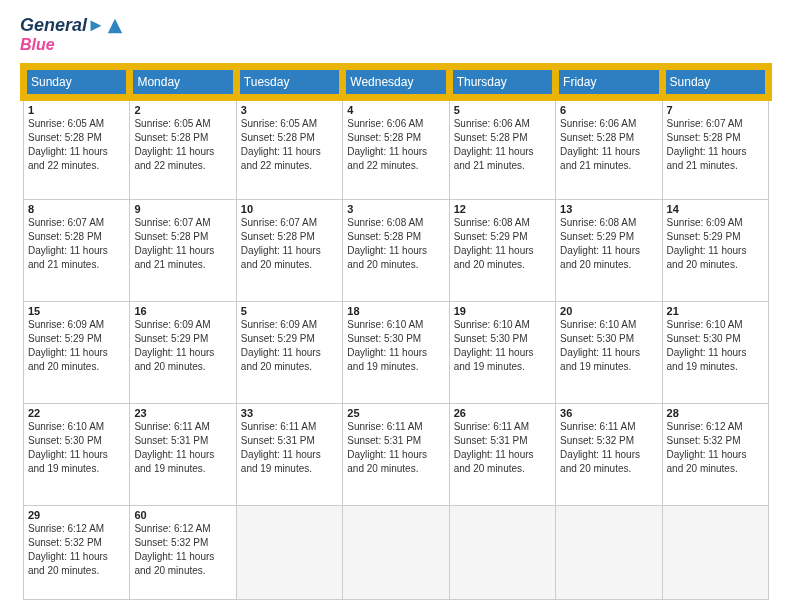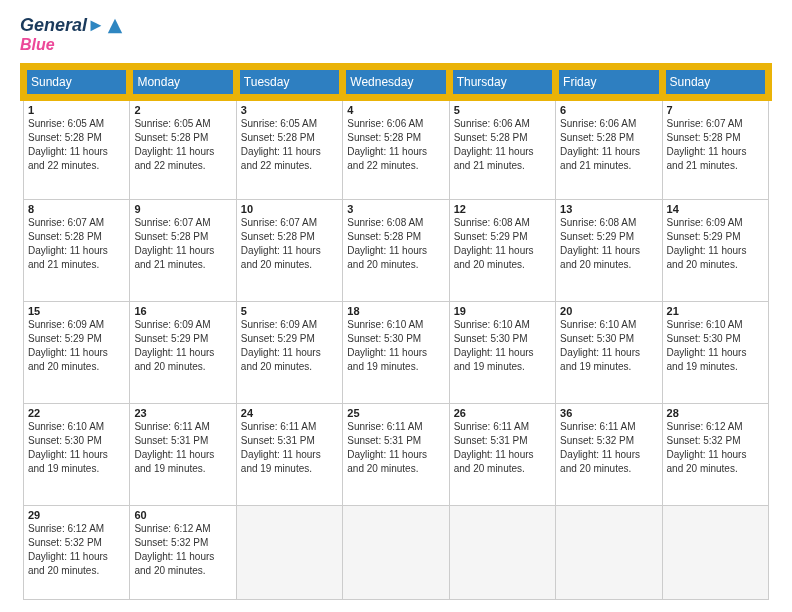--- a/index.html
+++ b/index.html
@@ -226,21 +226,21 @@
         <tr>
           <td>
             <span class="day-num">22</span>
             <div class="day-info">Sunrise: 6:10 AM<br>Sunset: 5:30 PM<br>Daylight: 11 hours<br>and 19 minutes.</div>
           </td>
           <td>
             <span class="day-num">23</span>
             <div class="day-info">Sunrise: 6:11 AM<br>Sunset: 5:31 PM<br>Daylight: 11 hours<br>and 19 minutes.</div>
           </td>
           <td>
-            <span class="day-num">24</span>
+            <span class="day-num">33</span>
             <div class="day-info">Sunrise: 6:11 AM<br>Sunset: 5:31 PM<br>Daylight: 11 hours<br>and 19 minutes.</div>
           </td>
           <td>
             <span class="day-num">25</span>
             <div class="day-info">Sunrise: 6:11 AM<br>Sunset: 5:31 PM<br>Daylight: 11 hours<br>and 20 minutes.</div>
           </td>
           <td>
             <span class="day-num">26</span>
             <div class="day-info">Sunrise: 6:11 AM<br>Sunset: 5:31 PM<br>Daylight: 11 hours<br>and 20 minutes.</div>
           </td>

